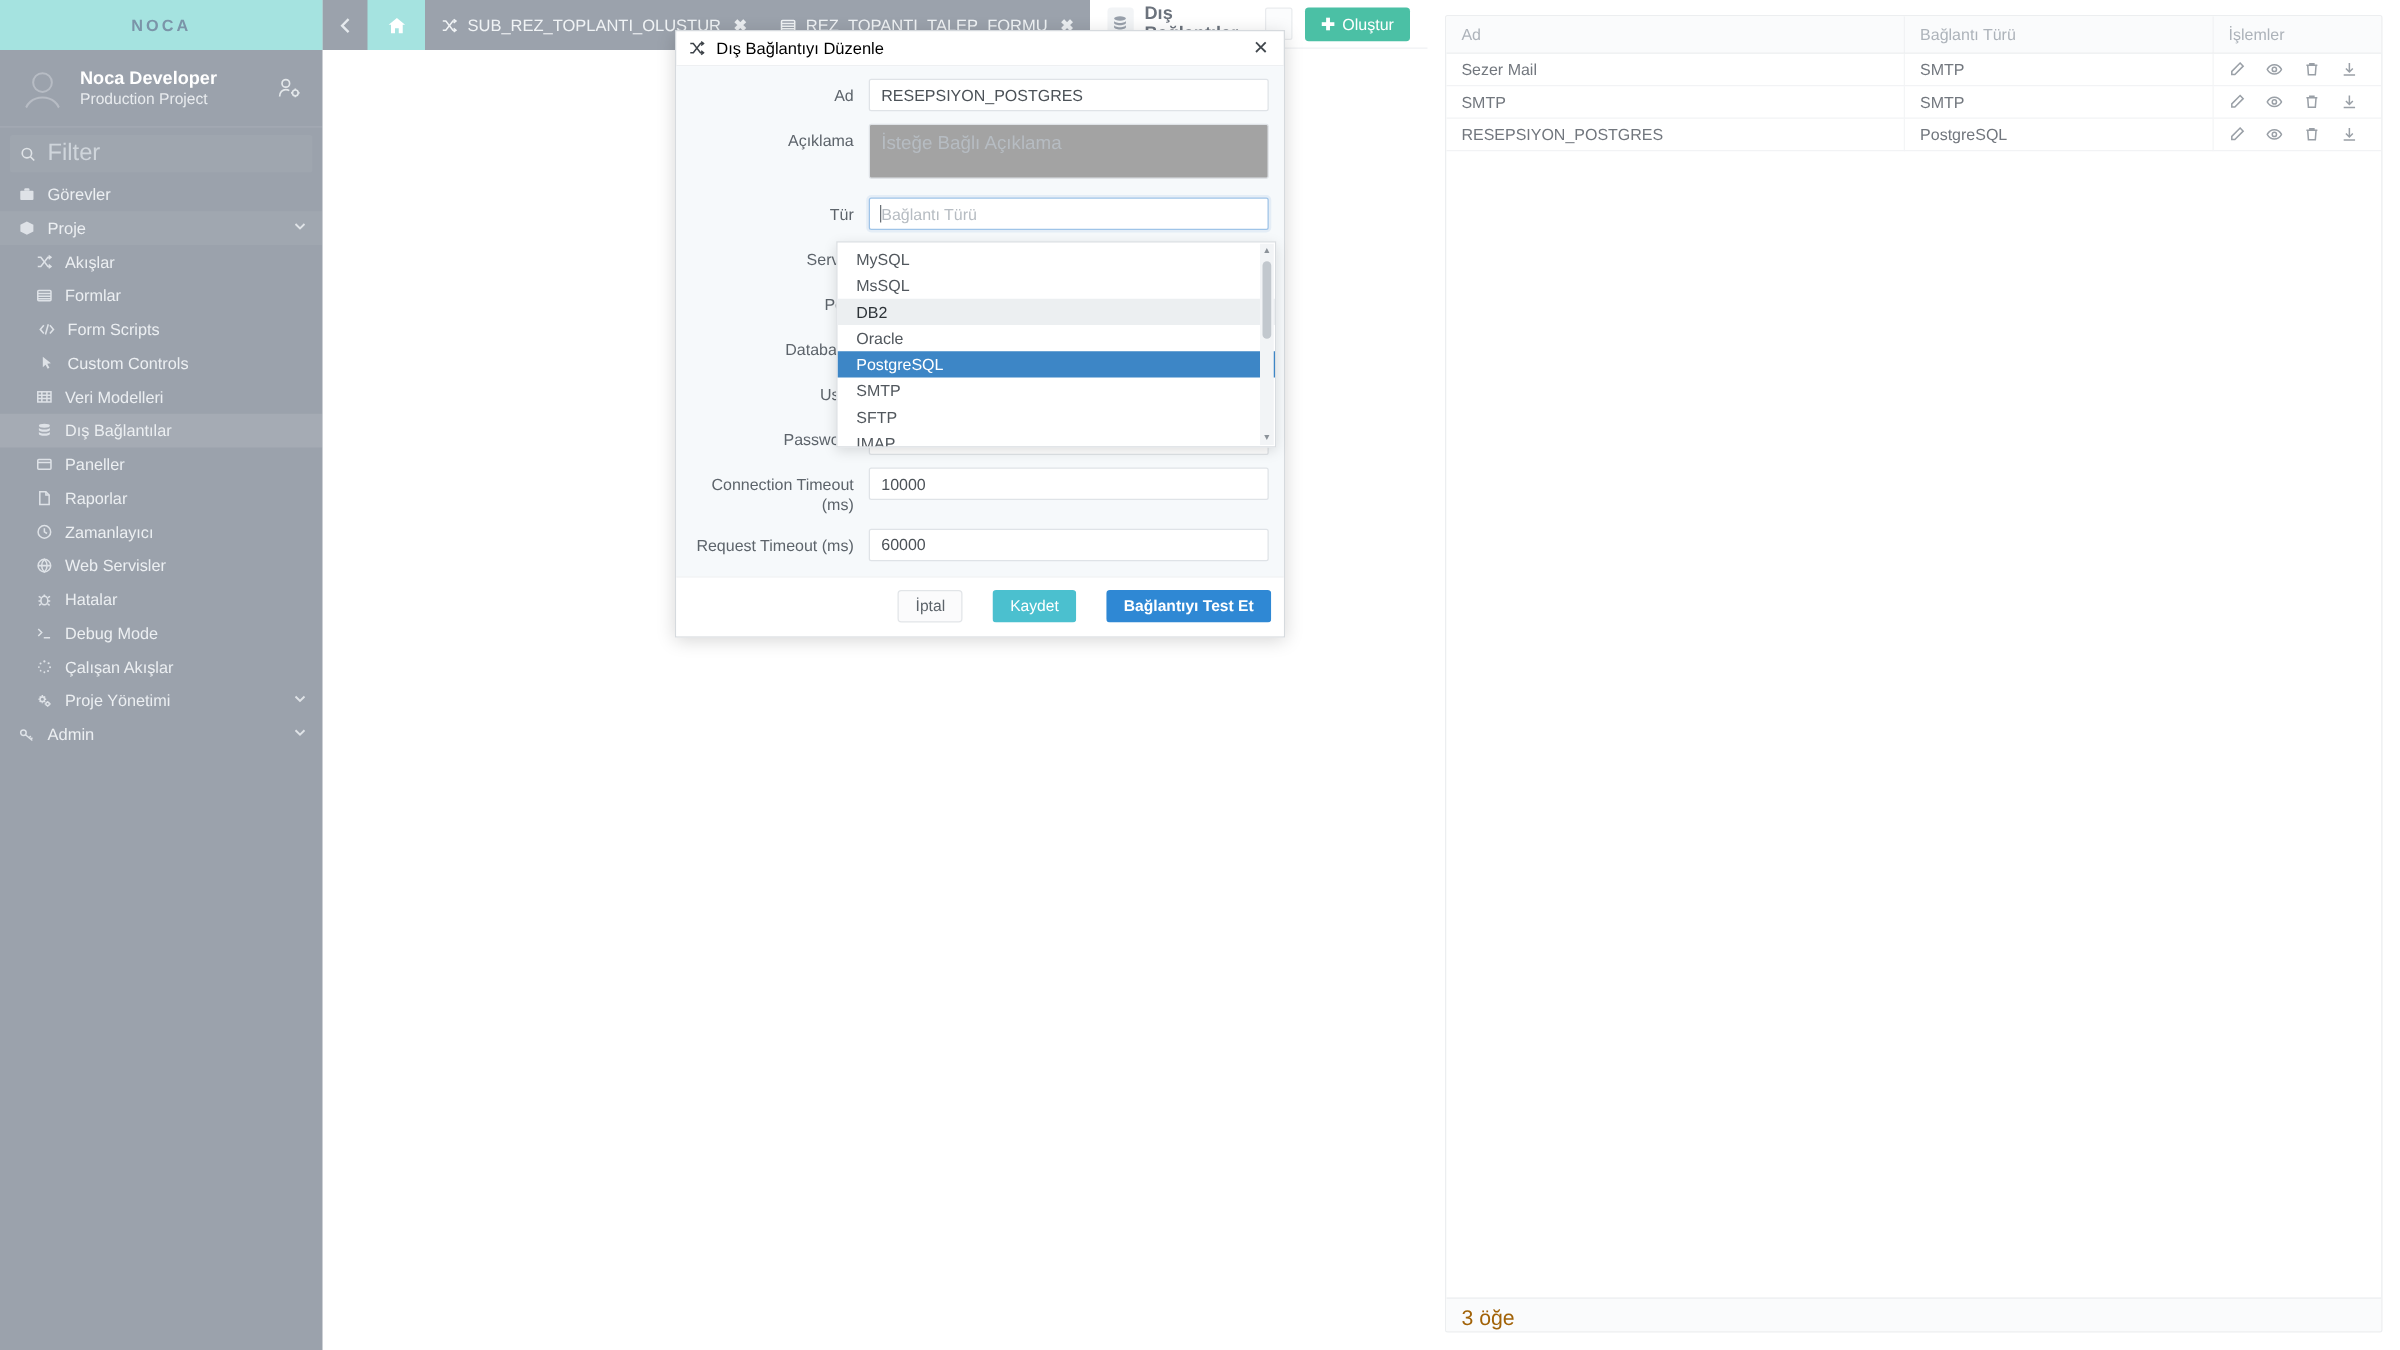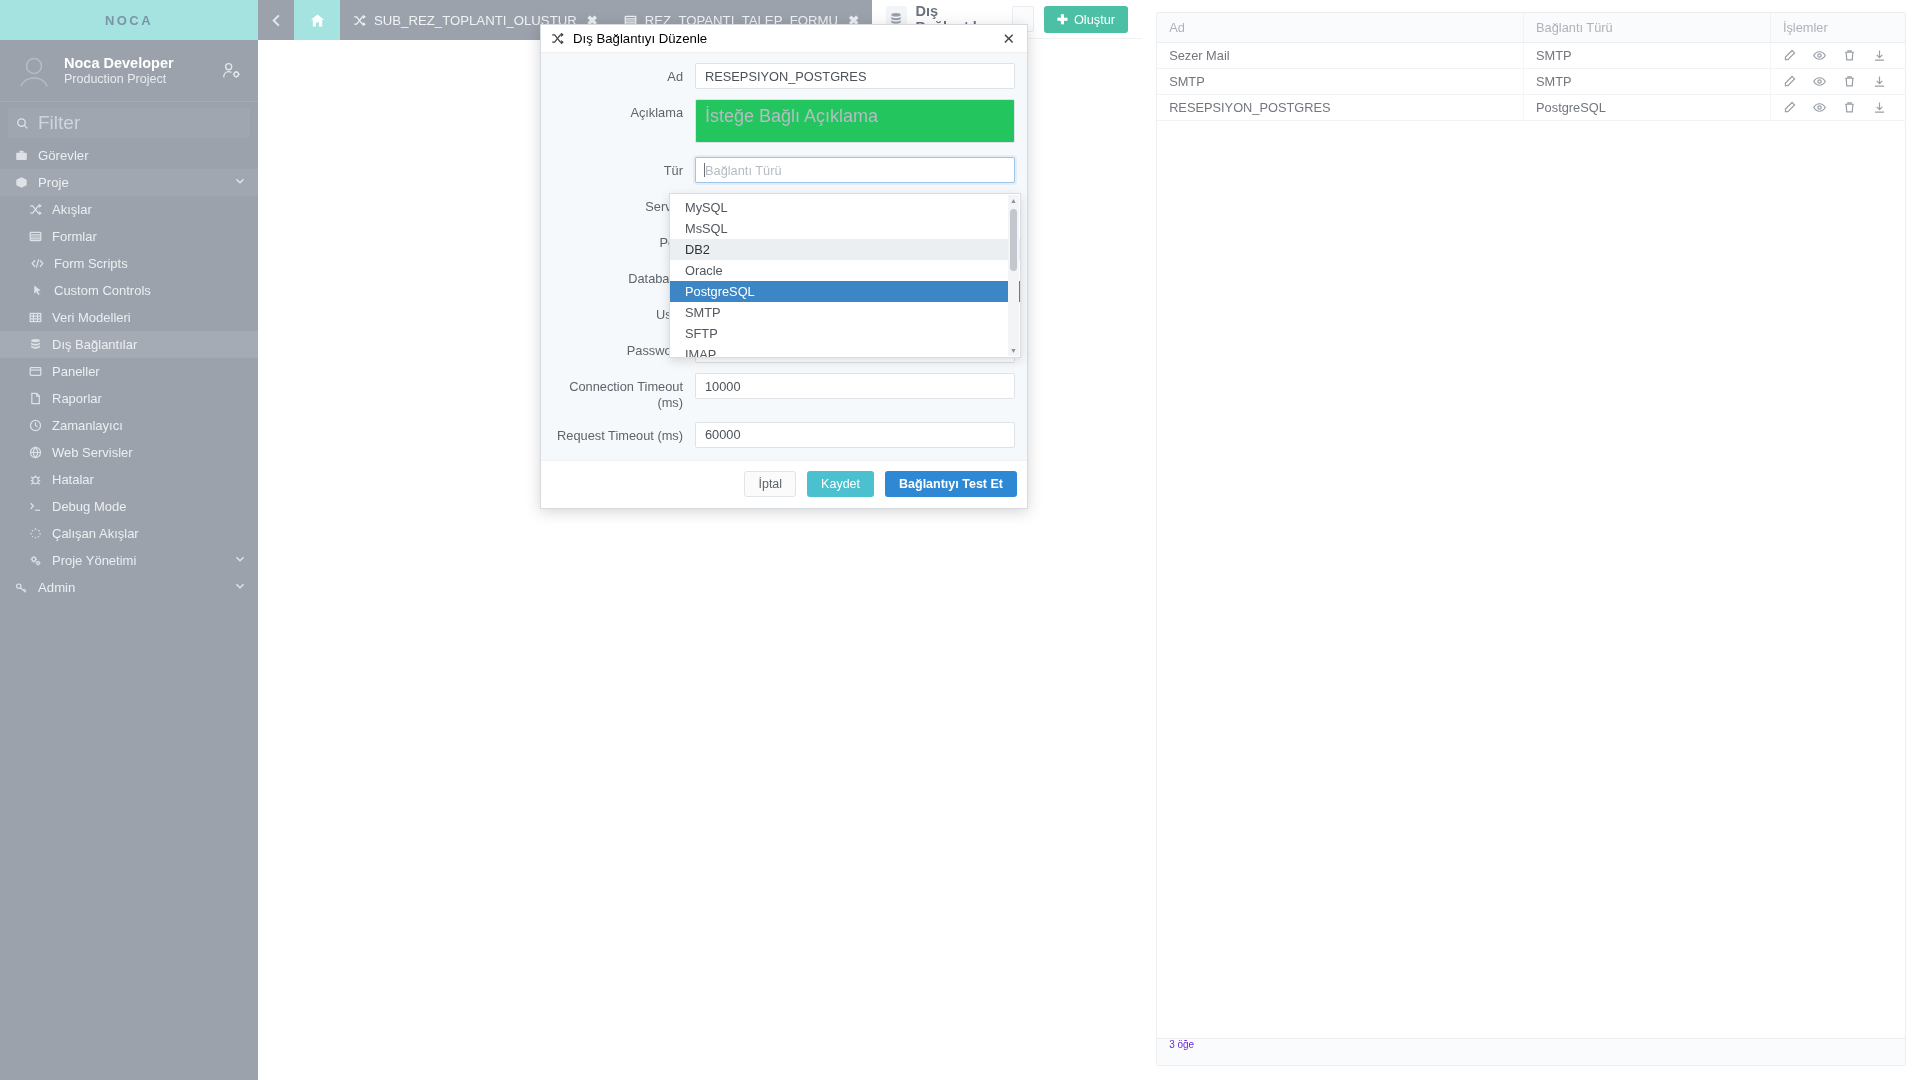--- a/index.html
+++ b/index.html
@@ -151,22 +151,22 @@
     height: 26px; font-size: 12.8px; color: #72777e;
     padding: 0 12px; border-bottom: 1px solid #f2f3f5;
     border-right: 1px solid #f4f5f6; vertical-align: middle;
   }
   tbody td:last-child { border-right: none; }
   .row-actions { display: flex; gap: 17px; align-items: center; color: #9aa0a7; }
   .row-actions span { cursor: pointer; display: flex; }
   .row-actions svg { width: 13px; height: 13px; }
   .tbl-footer {
     height: 27px; border-top: 1px solid #eceef0; background: #fafbfc;
-    display: flex; align-items: flex-start; padding: 0 12px;
-    font-size: 10px; color: #6d28d9; margin-top: auto;
+    display: flex; align-items: flex-end; padding: 0 12px;
+    font-size: 17px; color: #a16207; margin-top: auto;
   }
   .content-bottom { height: 14px; flex: 0 0 14px; }
 
   
   .modal {
     position: absolute; left: 540px; top: 24px; width: 488px;
     background: #ffffff; border: 1px solid #d6dade;
     box-shadow: 0 3px 14px rgba(0,0,0,.17); z-index: 60;
     display: flex; flex-direction: column;
   }
@@ -189,21 +189,21 @@
   }
   .fctrl { flex: 1; padding-right: 4px; }
   .finput {
     width: 100%; height: 26px; border: 1px solid #dfe3e7; border-radius: 2px;
     background: #ffffff; padding: 0 9px; font-size: 12.8px; color: #4c5258;
     outline: none; font-family: "Liberation Sans", sans-serif;
   }
   .finput::placeholder { color: #b6bcc2; opacity: 1; }
   .ftext {
     width: 100%; height: 44px; border: 1px solid #dfe3e7; border-radius: 2px;
-    background: #22c55e; padding: 6px 9px; font-size: 18px; color: #4c5258;
+    background: #a3a3a3; padding: 6px 9px; font-size: 15px; color: #4c5258;
     outline: none; resize: none; font-family: "Liberation Sans", sans-serif;
   }
   .ftext::placeholder { color: #b6bcc2; opacity: 1; }
   .finput.focused { border-color: #9fc4e8; box-shadow: 0 0 0 2px rgba(120,170,220,.14); }
   .fcaret { position: relative; }
   .fcaret::after {
     content: ""; position: absolute; left: 9px; top: 6px;
     width: 1px; height: 14px; background: #6a7076;
   }
 
@@ -230,21 +230,21 @@
     justify-content: center; color: #8b9299; font-size: 7px; flex: 0 0 11px;
   }
   .dd-thumb {
     width: 7px; background: #c2c8ce; border-radius: 4px;
     margin-top: 3px; height: 62px;
   }
 
   .modal-foot {
     height: 48px; background: #ffffff; border-top: 1px solid #eef0f2;
     display: flex; align-items: center; justify-content: flex-end;
-    gap: 11px; padding: 0 10px;
+    gap: 24px; padding: 0 10px;
   }
   .btn {
     height: 26px; padding: 0 13px; border-radius: 3px; font-size: 12.5px;
     cursor: pointer; border: 1px solid transparent;
     font-family: "Liberation Sans", sans-serif; display: flex; align-items: center;
   }
   .btn-cancel { background: #fbfbfc; border-color: #e2e5e8; color: #5d646b; }
   .btn-save { background: #4bc0cf; color: #ffffff; }
   .btn-test { background: #2f88d4; color: #ffffff; font-weight: 700; }
 </style>

